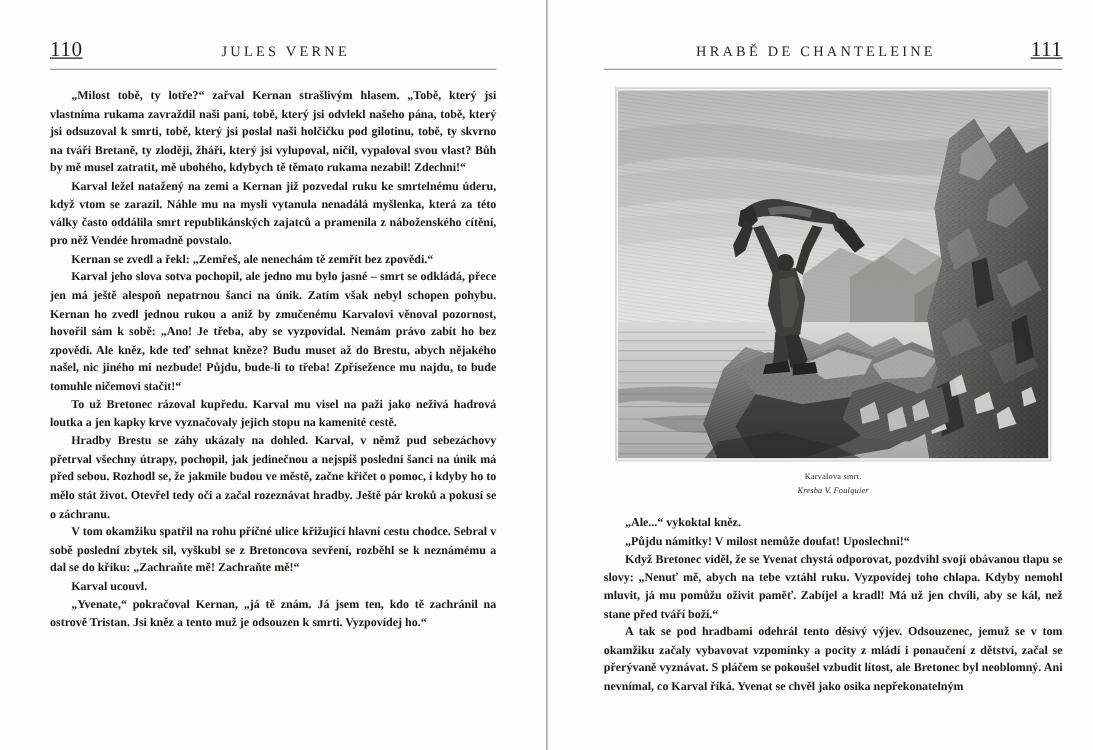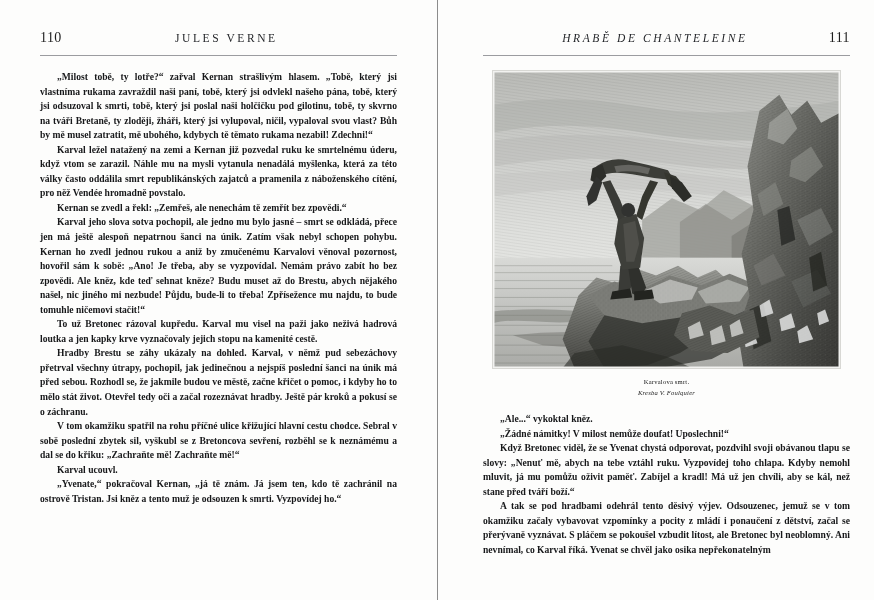--- a/index.html
+++ b/index.html
@@ -45,39 +45,39 @@
   .runhead {
     display: flex;
     align-items: baseline;
     height: 20px;
     font-family: "Liberation Serif", "DejaVu Serif", serif;
   }
   .runhead.left  { justify-content: flex-start; }
   .runhead.right { justify-content: flex-end; }
 
   .folio {
-    font-size: 14px;
+    font-size: 17px;
     letter-spacing: .4px;
     color: #1d1d1d;
+    text-decoration: underline;
   }
   .runhead-title {
     font-size: 11.5px;
     letter-spacing: 2.6px;
     color: #25272b;
     text-transform: uppercase;
     white-space: nowrap;
   }
   .runhead.left .runhead-title {
     margin: 0 auto 0 auto;
     padding-right: 6px;
   }
   .runhead.right .runhead-title {
     margin: 0 auto 0 auto;
     padding-left: 4px;
-    font-style: italic;
   }
   .runhead.right .folio { padding-left: 6px; }
 
   .head-rule {
     height: 1px;
     background: #9b9ca0;
     margin-top: 5px;
   }
   .page-left  .head-rule { width: 100%; }
   .page-right .head-rule { width: 100%; }
@@ -334,19 +334,19 @@
       </div>
 
       <div class="caption">
         <span class="cap-title">Karvalova smrt.</span>
         <span class="cap-credit">Kresba V. Foulquier</span>
       </div>
     </div>
 
     <div class="body-text right-col">
       <p>„Ale...“ vykoktal kněz.</p>
-      <p>„Žádné námitky! V milost nemůže doufat! Uposlechni!“</p>
+      <p>„Půjdu námitky! V milost nemůže doufat! Uposlechni!“</p>
       <p>Když Bretonec viděl, že se Yvenat chystá odporovat, pozdvihl svoji obávanou tlapu se slovy: „Nenuť mě, abych na tebe vztáhl ruku. Vyzpovídej toho chlapa. Kdyby nemohl mluvit, já mu pomůžu oživit paměť. Zabíjel a kradl! Má už jen chvíli, aby se kál, než stane před tváří boží.“</p>
       <p>A tak se pod hradbami odehrál tento děsivý výjev. Odsouzenec, jemuž se v tom okamžiku začaly vybavovat vzpomínky a pocity z mládí i ponaučení z dětství, začal se přerývaně vyznávat. S pláčem se pokoušel vzbudit lítost, ale Bretonec byl neoblomný. Ani nevnímal, co Karval říká. Yvenat se chvěl jako osika nepřekonatelným</p>
     </div>
   </div>
 
 </div>
 
 </body></html>

